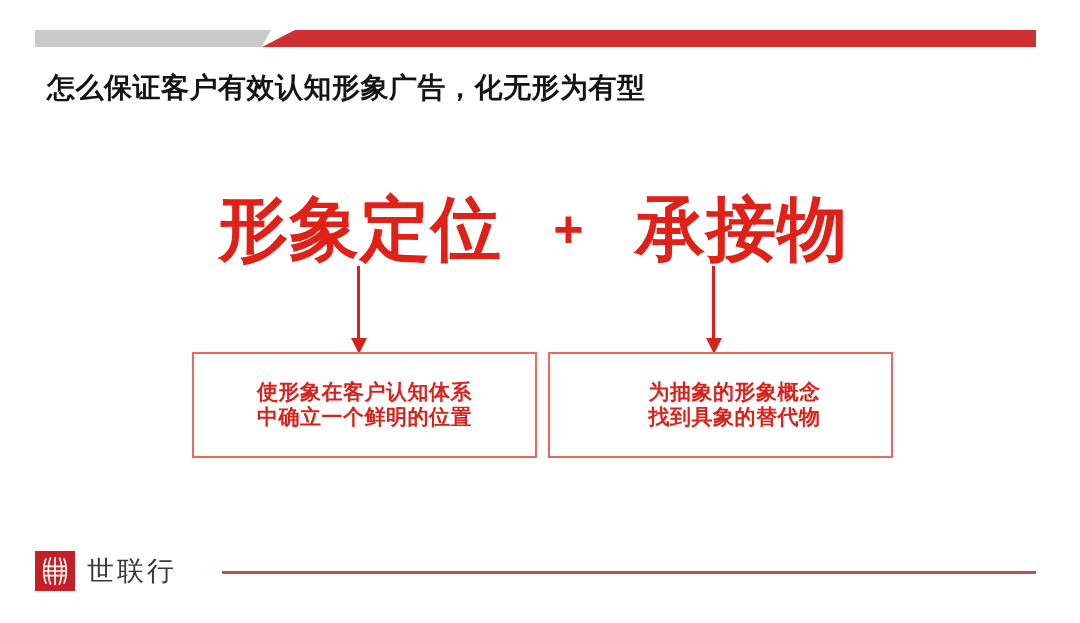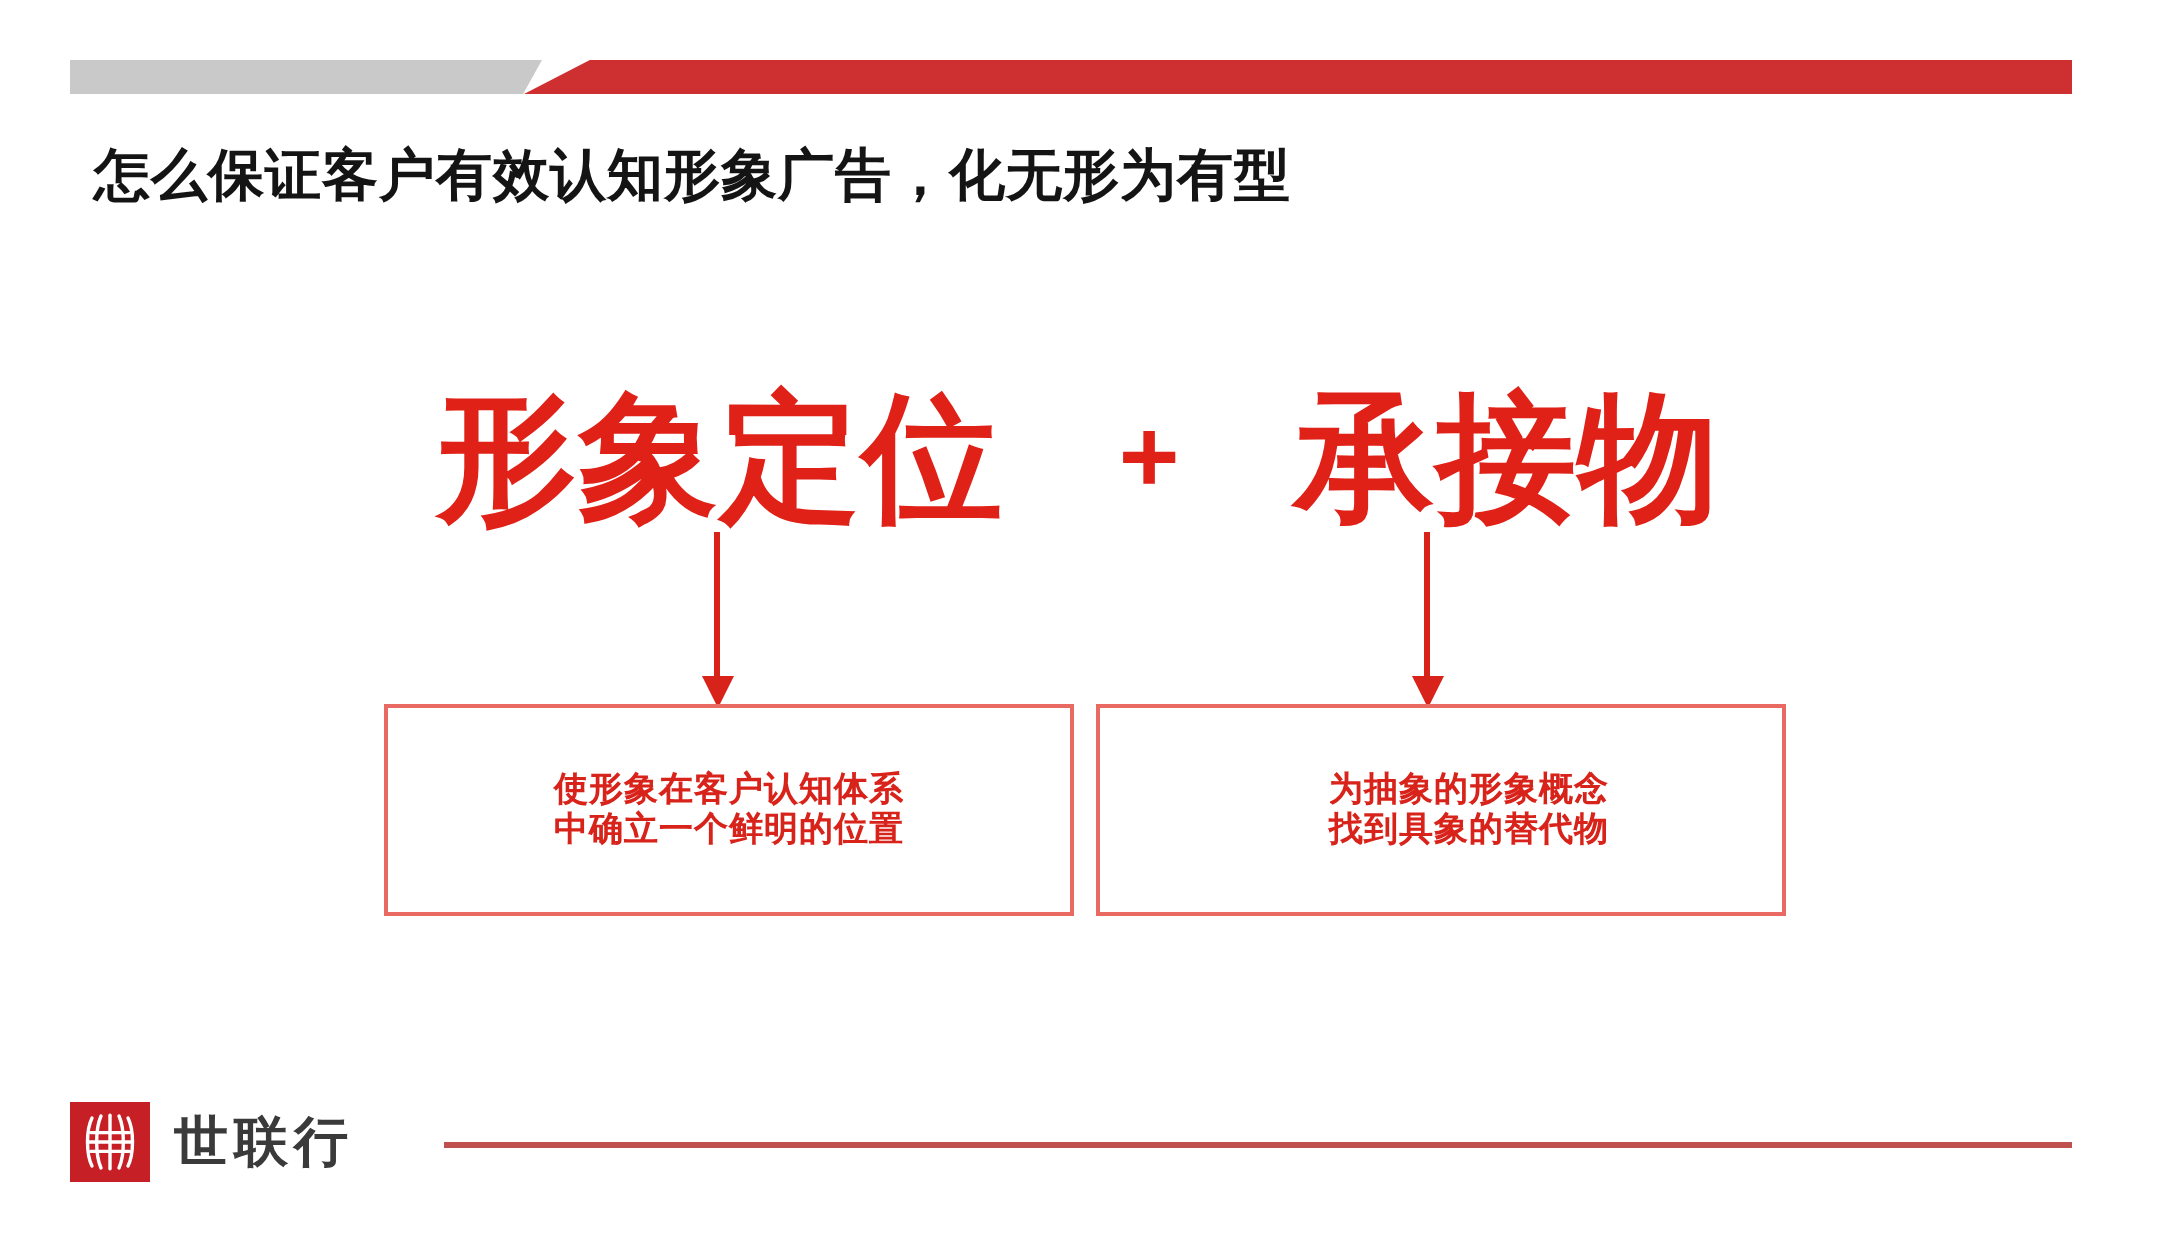--- a/index.html
+++ b/index.html
@@ -76,21 +76,21 @@
     line-height: 1;
     white-space: nowrap;
   }
   .headline-left  { margin-left: 26px; }
   .headline-plus {
     font-size: 52px;
     font-weight: bold;
     color: #e02118;
     line-height: 1;
   }
-  .headline-right { margin-right: 34px; }
+  .headline-right { margin-right: 46px; }
 
   
   .arrow {
     position: absolute;
     width: 18px;
     height: 88px;
   }
   .arrow-shaft {
     position: absolute;
     left: 7px;
@@ -120,21 +120,21 @@
     border: 2px solid #e86a62;
     box-sizing: border-box;
     display: flex;
     align-items: center;
     justify-content: center;
     background: #ffffff;
   }
   .box-left  { left: 192px; width: 345px; }
   .box-right { left: 548px; width: 345px; padding-left: 28px; }
   .callout-text {
-    font-size: 17px;
+    font-size: 21px;
     font-weight: bold;
     color: #d8231b;
     line-height: 1.18;
     text-align: right;
     letter-spacing: 0.5px;
     white-space: pre-line;
   }
 
   
   .footer-logo {
@@ -148,21 +148,21 @@
     position: relative;
     width: 40px;
     height: 40px;
     background: #c62026;
     flex: none;
   }
   .logo-mark svg { display: block; }
   .logo-word {
     margin-left: 12px;
     font-size: 27px;
-    font-weight: bold;
+    font-weight: normal;
     color: #3a3a3a;
     letter-spacing: 3px;
     line-height: 1;
     white-space: nowrap;
   }
   .footer-rule {
     position: absolute;
     left: 222px;
     top: 571px;
     width: 824px;

